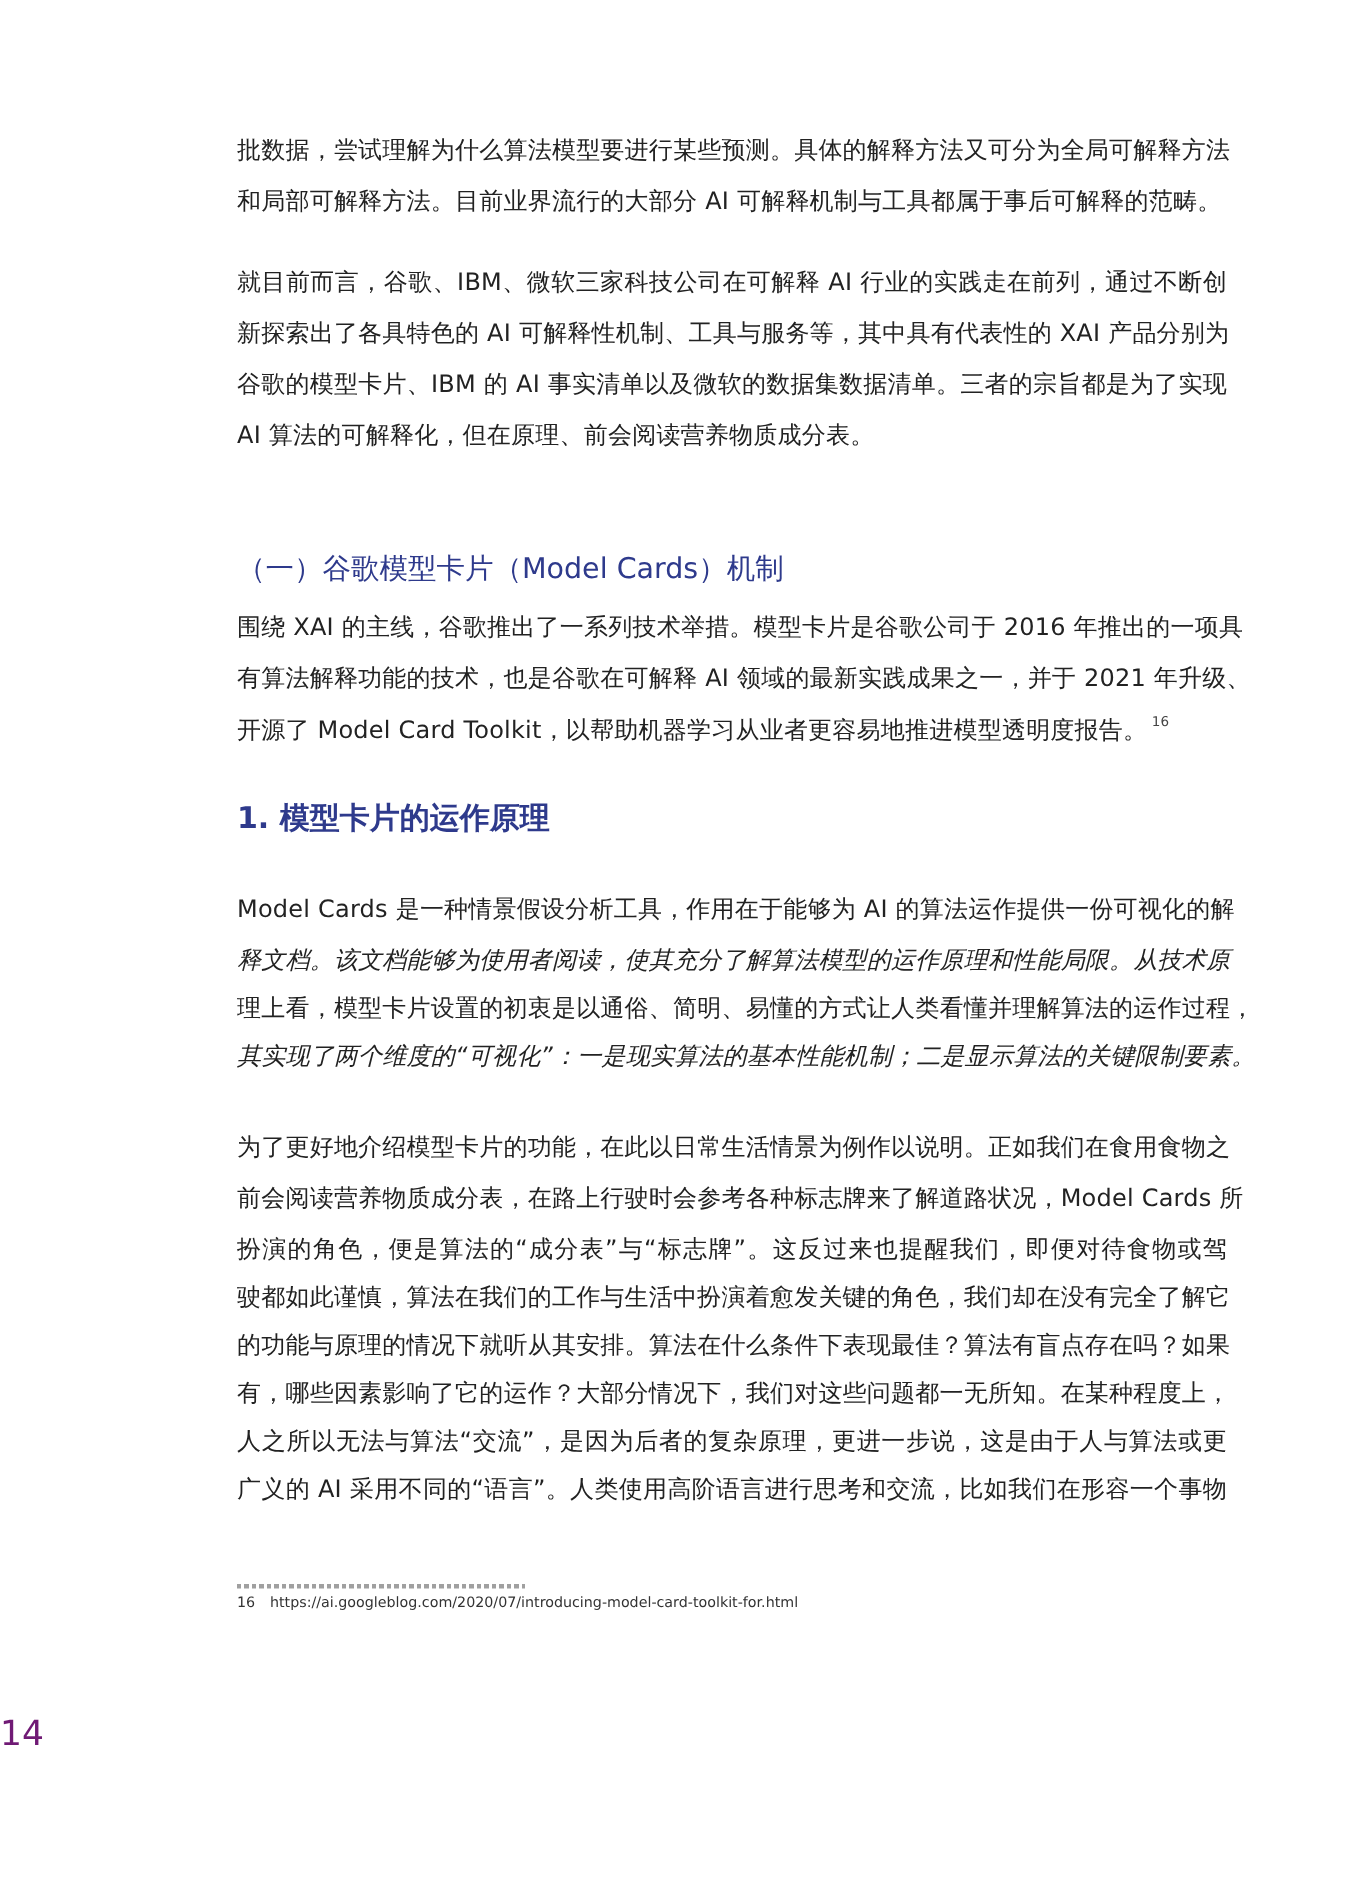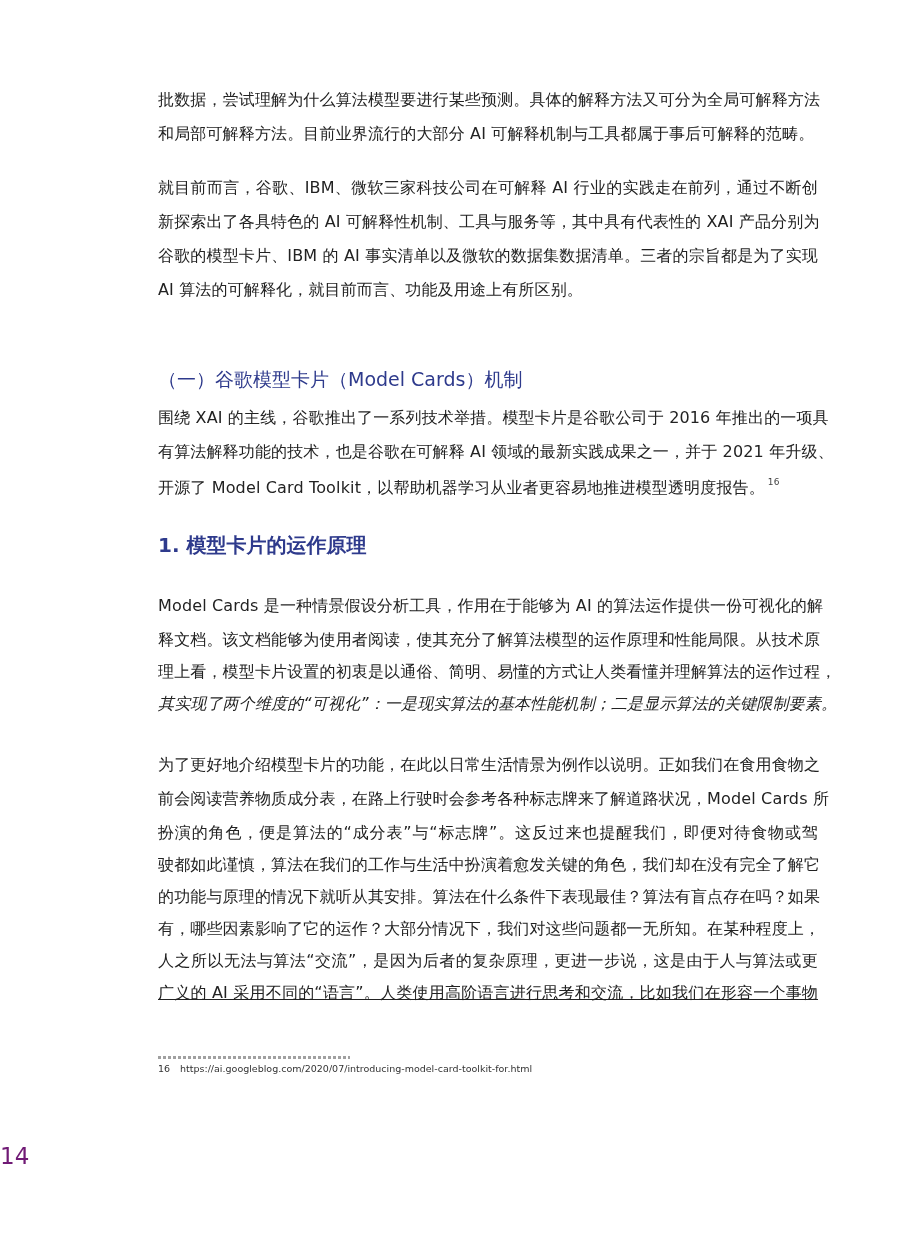--- a/index.html
+++ b/index.html
@@ -32,51 +32,51 @@
 
     <div>
       <div class="line justify" style="top:90px;">批数据，尝试理解为什么算法模型要进行某些预测。具体的解释方法又可分为全局可解释方法</div>
       <div class="line" style="top:124px;">和局部可解释方法。目前业界流行的大部分 AI 可解释机制与工具都属于事后可解释的范畴。</div>
     </div>
 
     <div>
       <div class="line justify" style="top:178px;">就目前而言，谷歌、IBM、微软三家科技公司在可解释 AI 行业的实践走在前列，通过不断创</div>
       <div class="line justify" style="top:212px;">新探索出了各具特色的 AI 可解释性机制、工具与服务等，其中具有代表性的 XAI 产品分别为</div>
       <div class="line justify" style="top:246px;">谷歌的模型卡片、IBM 的 AI 事实清单以及微软的数据集数据清单。三者的宗旨都是为了实现</div>
-      <div class="line" style="top:280px;">AI 算法的可解释化，就目前而言、功能及用途上有所区别。</div>
+      <div class="line" style="top:280px;">AI 算法的可解释化，但在原理、前会阅读营养物质成分表。</div>
     </div>
 
     <div class="h2" style="top:343px;margin-top:24px;">（一）谷歌模型卡片（Model Cards）机制</div>
 
     <div>
       <div class="line justify" style="top:408px;">围绕 XAI 的主线，谷歌推出了一系列技术举措。模型卡片是谷歌公司于 2016 年推出的一项具</div>
       <div class="line justify" style="top:442px;">有算法解释功能的技术，也是谷歌在可解释 AI 领域的最新实践成果之一，并于 2021 年升级、</div>
       <div class="line" style="top:472px;">
         <span>开源了 Model Card Toolkit，以帮助机器学习从业者更容易地推进模型透明度报告。</span><sup class="fn">16</sup>
       </div>
     </div>
 
     <div class="h3" style="top:535px;">1. 模型卡片的运作原理</div>
 
     <div>
       <div class="line justify" style="top:596px;">Model Cards 是一种情景假设分析工具，作用在于能够为 AI 的算法运作提供一份可视化的解</div>
-      <div class="line justify" style="top:630px;">释文档。该文档能够为使用者阅读，使其充分了解算法模型的运作原理和性能局限。从技术原</div>
+      <div class="line justify" style="top:630px;font-style:italic;">释文档。该文档能够为使用者阅读，使其充分了解算法模型的运作原理和性能局限。从技术原</div>
       <div class="line justify" style="top:662px;">理上看，模型卡片设置的初衷是以通俗、简明、易懂的方式让人类看懂并理解算法的运作过程，</div>
       <div class="line justify" style="top:694px;font-style:italic;">其实现了两个维度的“可视化”：一是现实算法的基本性能机制；二是显示算法的关键限制要素。</div>
     </div>
 
     <div>
       <div class="line justify" style="top:755px;">为了更好地介绍模型卡片的功能，在此以日常生活情景为例作以说明。正如我们在食用食物之</div>
       <div class="line justify" style="top:789px;">前会阅读营养物质成分表，在路上行驶时会参考各种标志牌来了解道路状况，Model Cards 所</div>
       <div class="line justify" style="top:823px;">扮演的角色，便是算法的“成分表”与“标志牌”。这反过来也提醒我们，即便对待食物或驾</div>
       <div class="line justify" style="top:855px;">驶都如此谨慎，算法在我们的工作与生活中扮演着愈发关键的角色，我们却在没有完全了解它</div>
       <div class="line justify" style="top:887px;">的功能与原理的情况下就听从其安排。算法在什么条件下表现最佳？算法有盲点存在吗？如果</div>
       <div class="line justify" style="top:919px;">有，哪些因素影响了它的运作？大部分情况下，我们对这些问题都一无所知。在某种程度上，</div>
       <div class="line justify" style="top:951px;">人之所以无法与算法“交流”，是因为后者的复杂原理，更进一步说，这是由于人与算法或更</div>
-      <div class="line justify" style="top:983px;text-decoration:underline;">广义的 AI 采用不同的“语言”。人类使用高阶语言进行思考和交流，比如我们在形容一个事物</div>
+      <div class="line justify" style="top:983px;">广义的 AI 采用不同的“语言”。人类使用高阶语言进行思考和交流，比如我们在形容一个事物</div>
     </div>
   </div>
 
   <div class="fn-rule"></div>
   <div class="fn-text">
     <span class="fn-num">16</span><span>https://ai.googleblog.com/2020/07/introducing-model-card-toolkit-for.html</span>
   </div>
 
   <div class="page-num">14</div>
 </div>

